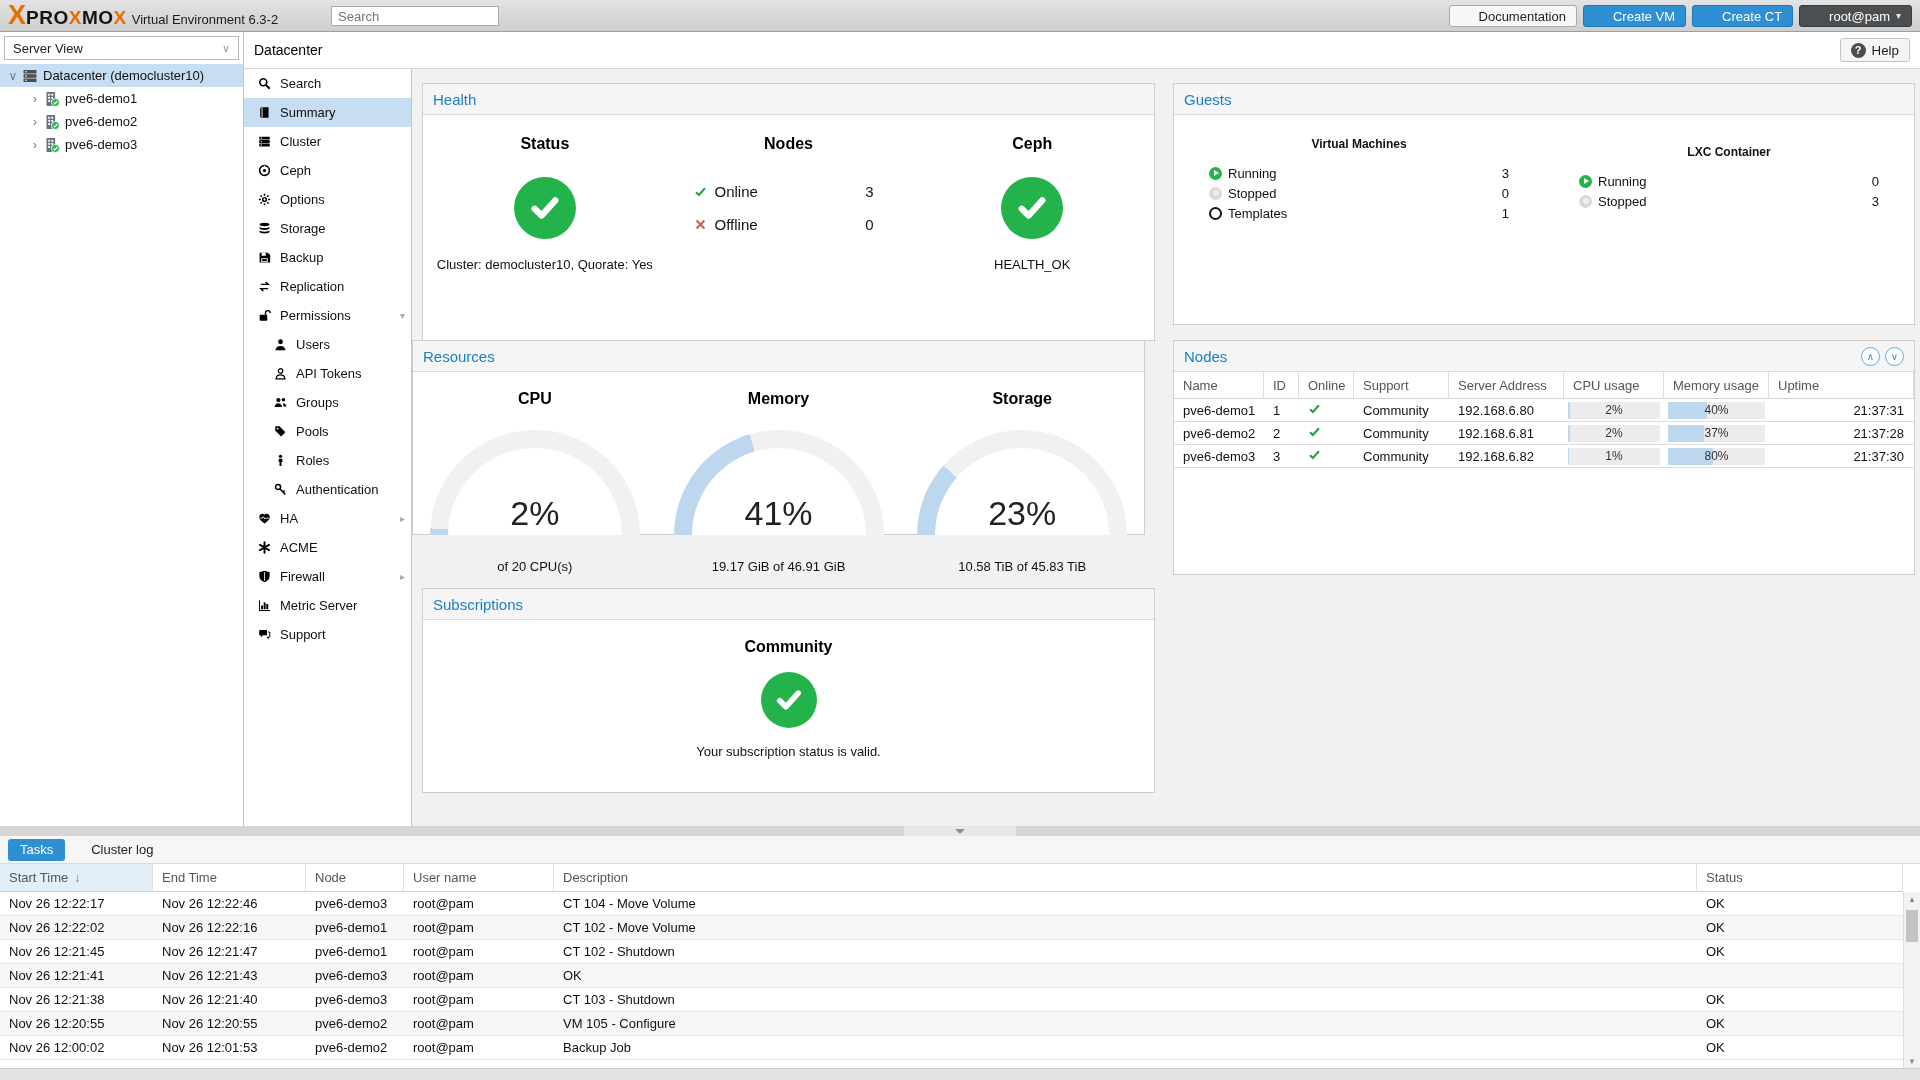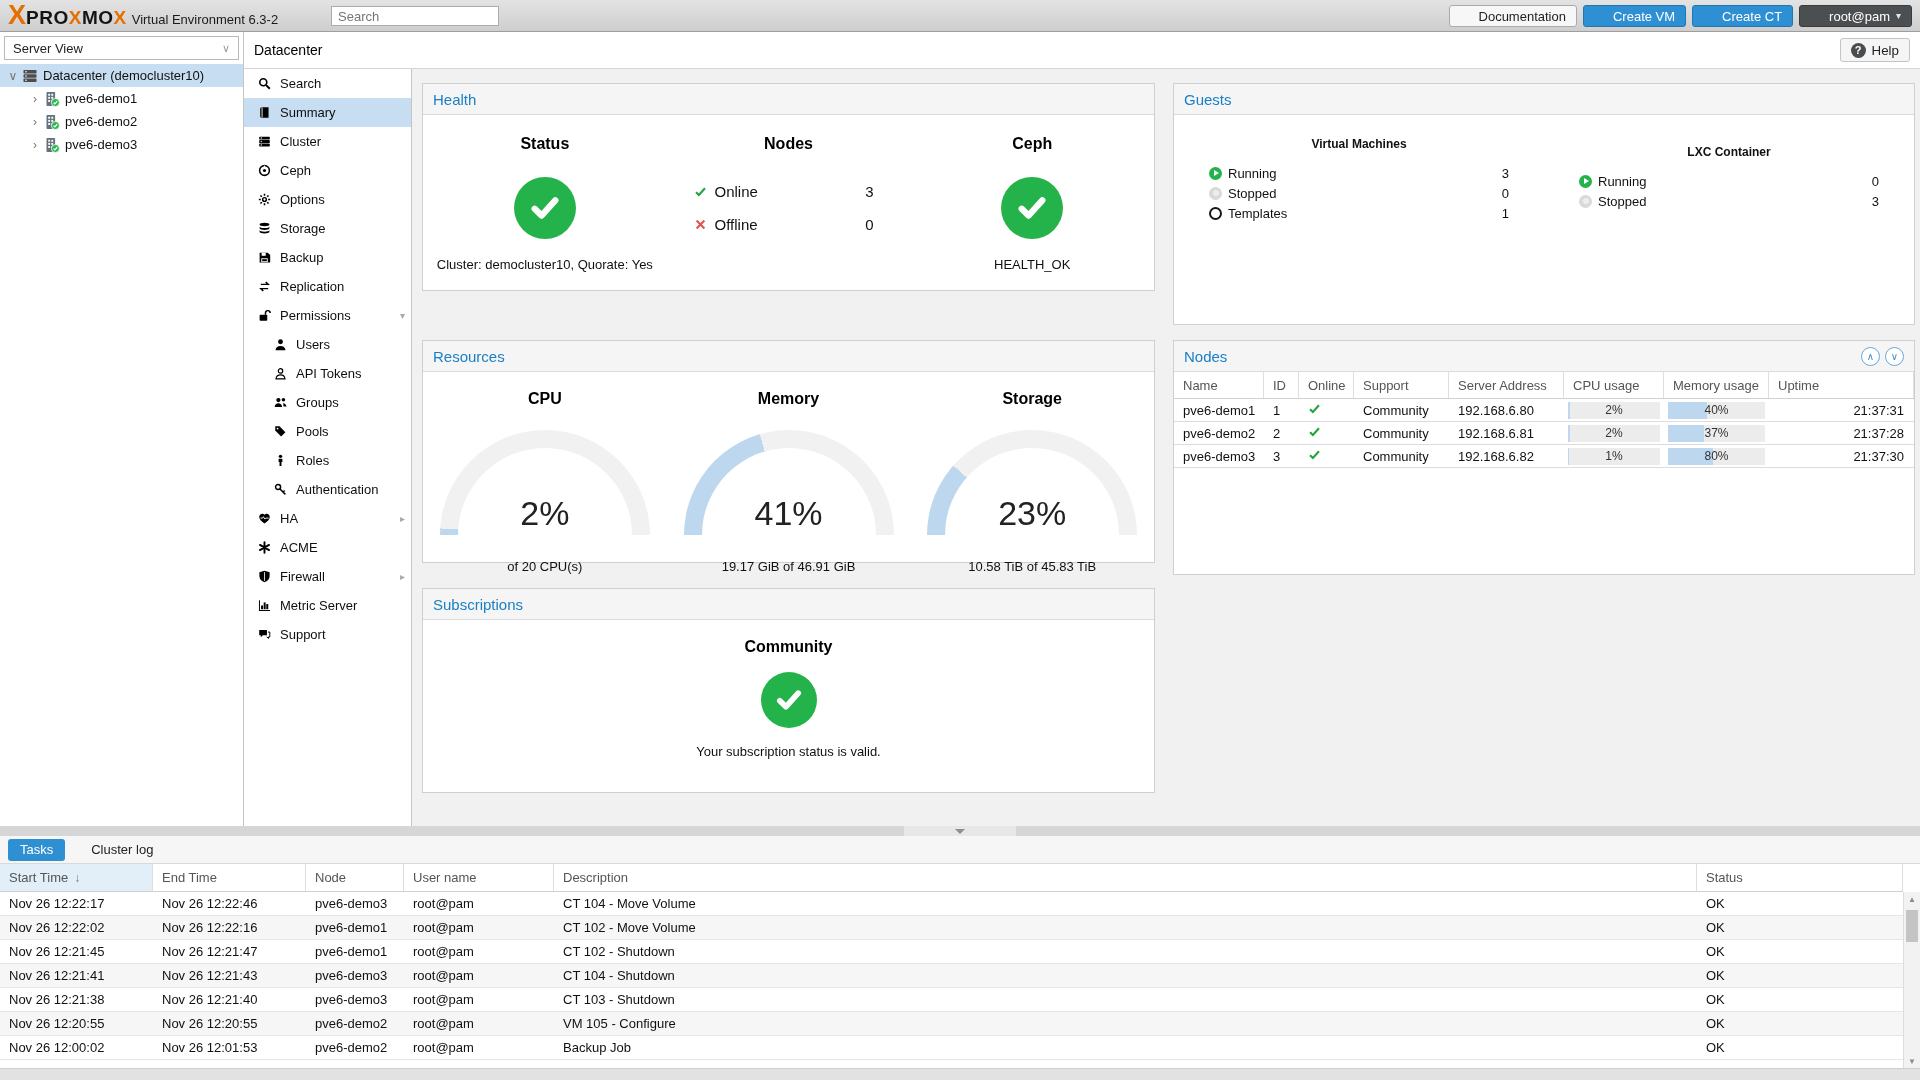--- a/index.html
+++ b/index.html
@@ -62,23 +62,23 @@
 
   
   .main { position:absolute; left:412px; top:69px; right:0; bottom:254px; background:#f1f1f1; }
   .panel { position:absolute; background:#fff; border:1px solid #cfcfcf; }
   .panel-header { height:31px; background:#f5f5f5; border-bottom:1px solid #dadada;
     display:flex; align-items:center; padding:0 10px; color:var(--panel-title,#1a7fc4); font-size:15px; }
   .panel-tools { margin-left:auto; display:flex; gap:5px; }
   .tool-circle { width:19px; height:19px; border:1.5px solid #66a9dc; border-radius:50%;
     color:#3b8ecc; font-size:10px; display:inline-flex; align-items:center; justify-content:center; background:#fff; }
 
-  #panel-health { left:10px; top:14px; width:733px; height:208px; }
+  #panel-health { left:10px; top:14px; width:733px; height:258px; }
   #panel-guests { left:761px; top:14px; width:742px; height:242px; }
-  #panel-resources { left:10px; top:271px; width:733px; height:223px; }
+  #panel-resources { left:0; top:271px; width:733px; height:195px; }
   #panel-nodes { left:761px; top:271px; width:742px; height:235px; }
   #panel-subs { left:10px; top:519px; width:733px; height:205px; }
 
   .cols3 { display:flex; }
   .cols3 > div { flex:1; text-align:center; padding-top:20px; }
   .sec-heading { font-size:16px; font-weight:bold; color:#000; }
   .big-check { width:62px; height:62px; border-radius:50%; background:var(--green,#23b34a);
     margin:24px auto 0; display:flex; align-items:center; justify-content:center; }
   .big-check svg { width:38px; height:38px; }
   .sec-caption { font-size:13px; color:#111; margin-top:18px; }
@@ -762,21 +762,20 @@
     <div>pve6-demo1</div>
     <div>root@pam</div>
     <div>CT 102 - Shutdown</div>
     <div>OK</div>
   </div>
       <div class="task-row">
     <div>Nov 26 12:21:41</div>
     <div>Nov 26 12:21:43</div>
     <div>pve6-demo3</div>
     <div>root@pam</div>
-    <div>CT 104 - Shutdown</div>
     <div>OK</div>
   </div>
       <div class="task-row">
     <div>Nov 26 12:21:38</div>
     <div>Nov 26 12:21:40</div>
     <div>pve6-demo3</div>
     <div>root@pam</div>
     <div>CT 103 - Shutdown</div>
     <div>OK</div>
   </div>

